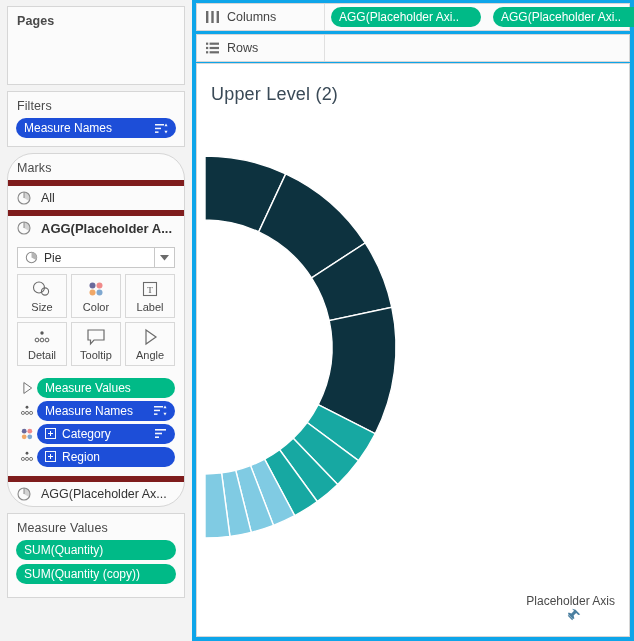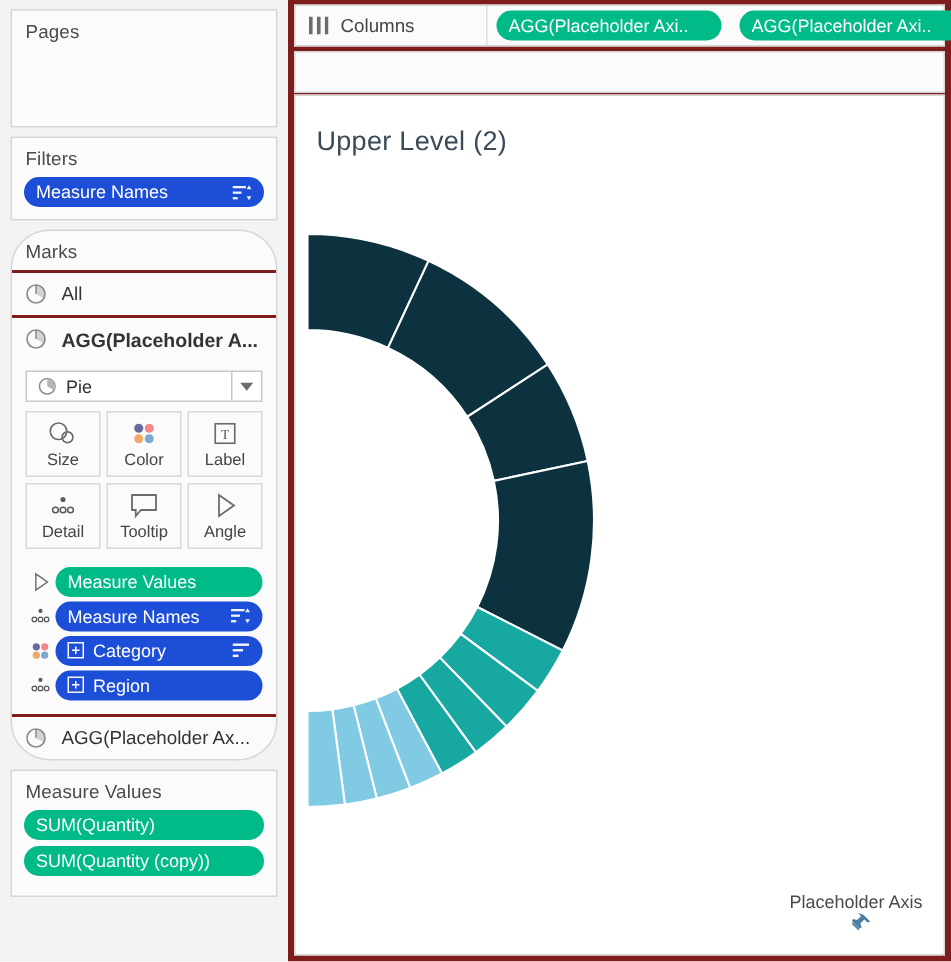--- a/index.html
+++ b/index.html
@@ -59,33 +59,33 @@
     margin-right: 6px;
     position: relative;
   }
   .pill-plus::before, .pill-plus::after {
     content: ""; position: absolute; background: #fff;
   }
   .pill-plus::before { left: 2px; right: 2px; top: 4px; height: 1px; }
   .pill-plus::after  { top: 2px; bottom: 2px; left: 4px; width: 1px; }
 
   
-  #pages-card { height: 79px; }
+  #pages-card { height: 79px; font-weight: bold; }
 
   
   #filters-card { padding-bottom: 8px; }
   #filters-pill-wrap { padding: 0 8px; }
 
   
   #marks-card { padding-bottom: 0; border-radius: 26px; }
   .marks-row {
     display: flex; align-items: center;
     height: 30px;
     padding: 0 9px;
-    border-top: 2px solid #7f1d1d;
+    border-top: 6px solid #7f1d1d;
     font-size: 12.5px;
     color: #333;
   }
   .marks-row .mk-ico { margin-right: 10px; display:flex; }
   .marks-row.bold { font-weight: bold; font-size: 13px; }
 
   #mark-type-wrap { padding: 7px 9px 6px 9px; }
   #mark-type {
     display: flex; align-items: center;
     height: 21px;
@@ -126,21 +126,21 @@
   
   #mv-card { padding-bottom: 9px; }
   #mv-pills { padding: 0 8px; }
   #mv-pills .pill { margin-bottom: 4px; }
 
   
   #right-col {
     position: absolute;
     left: 192px; top: 0;
     width: 442px; height: 641px;
-    background: #7f1d1d;
+    background: #0ea5e9;
   }
   #shelf-cols, #shelf-rows {
     display: flex; align-items: center;
     height: 28px;
     background: #fbfbfb;
     border: 1px solid #d6d6d6;
     margin: 3px 4px 0 4px;
   }
   .shelf-head {
     display: flex; align-items: center;
@@ -437,20 +437,35 @@
         <span class="pill green">
           <span class="pill-label">AGG(Placeholder Axi..</span>
         </span>
         <span class="pill green">
           <span class="pill-label">AGG(Placeholder Axi..</span>
         </span>
       </div>
     </div>
 
     <div id="shelf-rows">
+      <div class="shelf-head">
+        <span class="sh-ico">
+          <svg width="13" height="12" viewBox="0 0 13 12">
+              <g fill="#6b6b6b">
+                <rect x="0" y="0.6" width="2.2" height="2.2"></rect>
+                <rect x="3.6" y="0.6" width="9.4" height="2.2"></rect>
+                <rect x="0" y="4.9" width="2.2" height="2.2"></rect>
+                <rect x="3.6" y="4.9" width="9.4" height="2.2"></rect>
+                <rect x="0" y="9.2" width="2.2" height="2.2"></rect>
+                <rect x="3.6" y="9.2" width="9.4" height="2.2"></rect>
+              </g>
+            </svg>
+        </span>
+        <span>Rows</span>
+      </div>
       <div class="shelf-body"></div>
     </div>
 
     <div id="viz-pane">
       <div id="viz-title">Upper Level (2)</div>
 
       <svg id="donut-svg" width="432" height="572" viewBox="0 0 432 572">
         <g id="donut-group">
             <path d="M 8.000000000000012 92 A 191 191 0 0 1 88.7200879924736 109.89521267599986 L 61.67251924106883 167.89891104634546 A 127 127 0 0 0 8.000000000000007 156 Z" fill="#0d323f" stroke="#ffffff" stroke-width="1.4"></path>
             <path d="M 88.7200879924736 109.89521267599986 A 191 191 0 0 1 168.186078477576 178.97394431212985 L 114.51116212906885 213.83084255309154 A 127 127 0 0 0 61.67251924106883 167.89891104634546 Z" fill="#0d323f" stroke="#ffffff" stroke-width="1.4"></path>

